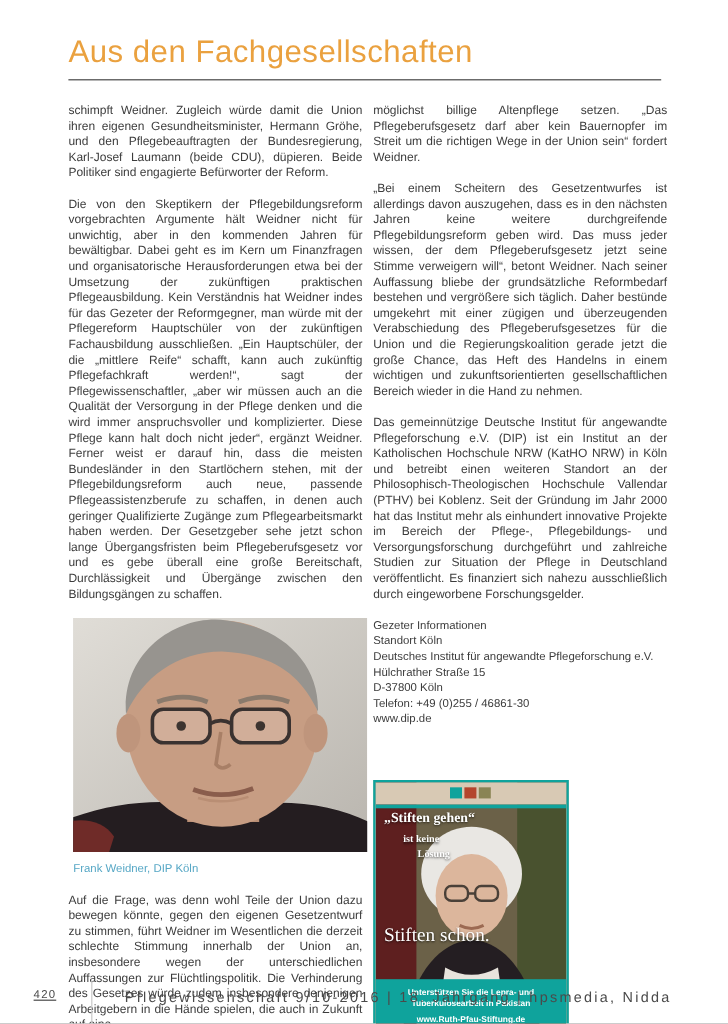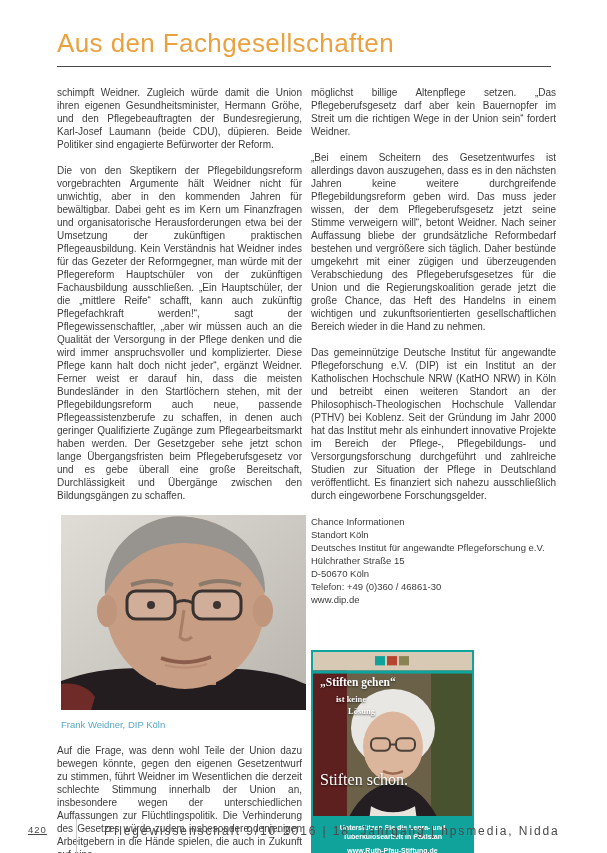--- a/index.html
+++ b/index.html
@@ -136,26 +136,26 @@
 
       <p>Auf die Frage, was denn wohl Teile der Union dazu bewegen könnte, gegen den eigenen Gesetzentwurf zu stimmen, führt Weidner im Wesentlichen die derzeit schlechte Stimmung innerhalb der Union an, insbesondere wegen der unterschiedlichen Auffassungen zur Flüchtlingspolitik. Die Verhinderung des Gesetzes würde zudem insbesondere denjenigen Arbeitgebern in die Hände spielen, die auch in Zukunft auf eine</p>
     </div>
 
     <div class="col">
       <p>möglichst billige Altenpflege setzen. „Das Pflegeberufsgesetz darf aber kein Bauernopfer im Streit um die richtigen Wege in der Union sein“ fordert Weidner.</p>
       <p>„Bei einem Scheitern des Gesetzentwurfes ist allerdings davon auszugehen, dass es in den nächsten Jahren keine weitere durchgreifende Pflegebildungsreform geben wird. Das muss jeder wissen, der dem Pflegeberufsgesetz jetzt seine Stimme verweigern will“, betont Weidner. Nach seiner Auffassung bliebe der grundsätzliche Reformbedarf bestehen und vergrößere sich täglich. Daher bestünde umgekehrt mit einer zügigen und überzeugenden Verabschiedung des Pflegeberufsgesetzes für die Union und die Regierungskoalition gerade jetzt die große Chance, das Heft des Handelns in einem wichtigen und zukunftsorientierten gesellschaftlichen Bereich wieder in die Hand zu nehmen.</p>
       <p>Das gemeinnützige Deutsche Institut für angewandte Pflegeforschung e.V. (DIP) ist ein Institut an der Katholischen Hochschule NRW (KatHO NRW) in Köln und betreibt einen weiteren Standort an der Philosophisch-Theologischen Hochschule Vallendar (PTHV) bei Koblenz. Seit der Gründung im Jahr 2000 hat das Institut mehr als einhundert innovative Projekte im Bereich der Pflege-, Pflegebildungs- und Versorgungsforschung durchgeführt und zahlreiche Studien zur Situation der Pflege in Deutschland veröffentlicht. Es finanziert sich nahezu ausschließlich durch eingeworbene Forschungsgelder.</p>
 
       <div class="info-block">
-        <div class="info-heading">Chance Informationen</div>
+        <div class="info-heading">Gezeter Informationen</div>
         <div>Standort Köln</div>
         <div>Deutsches Institut für angewandte Pflegeforschung e.V.</div>
         <div>Hülchrather Straße 15</div>
-        <div>D-50670 Köln</div>
-        <div>Telefon: +49 (0)360 / 46861-30</div>
+        <div>D-37800 Köln</div>
+        <div>Telefon: +49 (0)255 / 46861-30</div>
         <div class="weblink">www.dip.de</div>
       </div>
 
       <div class="ad">
         <svg class="ad-photo" viewBox="0 0 159 216" preserveAspectRatio="none" aria-hidden="true">
           <rect x="0" y="0" width="159" height="216" fill="#6b6148"></rect>
           <rect x="0" y="0" width="34" height="216" fill="#5e1f1f"></rect>
           <rect x="118" y="0" width="41" height="216" fill="#49522f"></rect>
           <rect x="0" y="0" width="159" height="18" fill="#d8c9b4"></rect>
 

